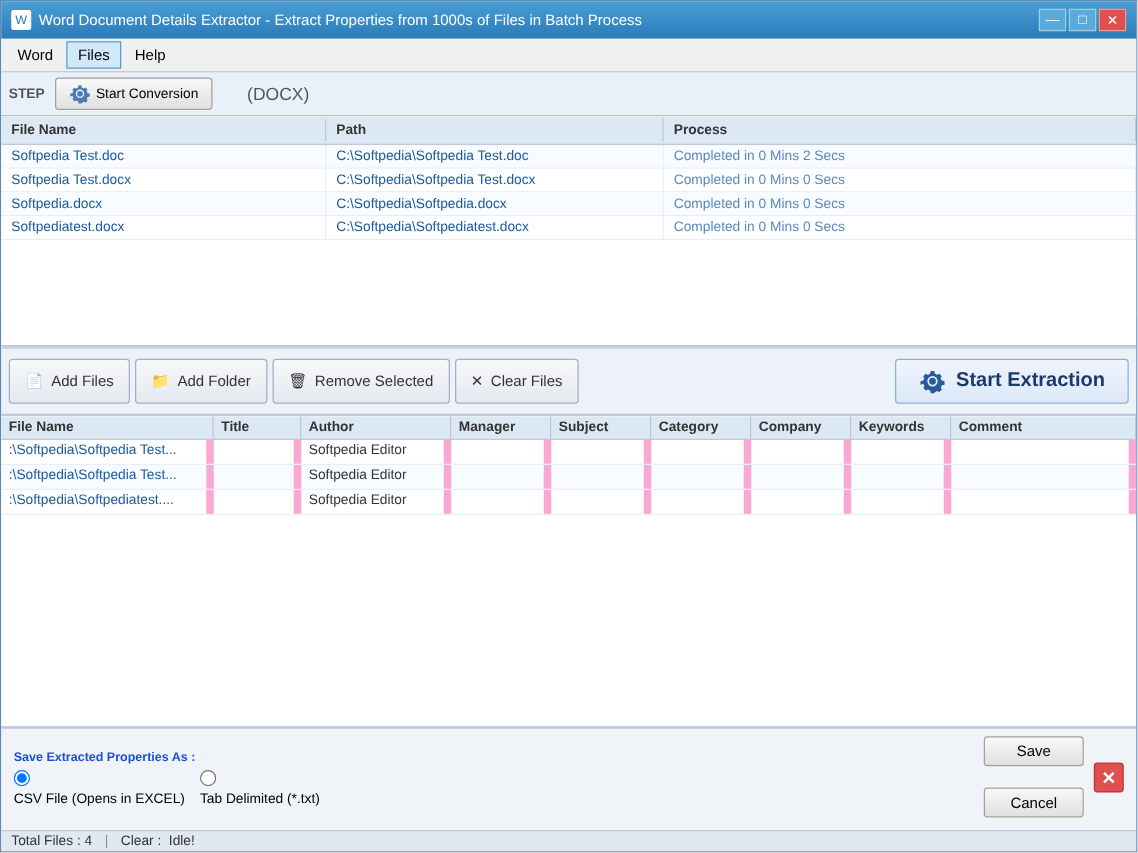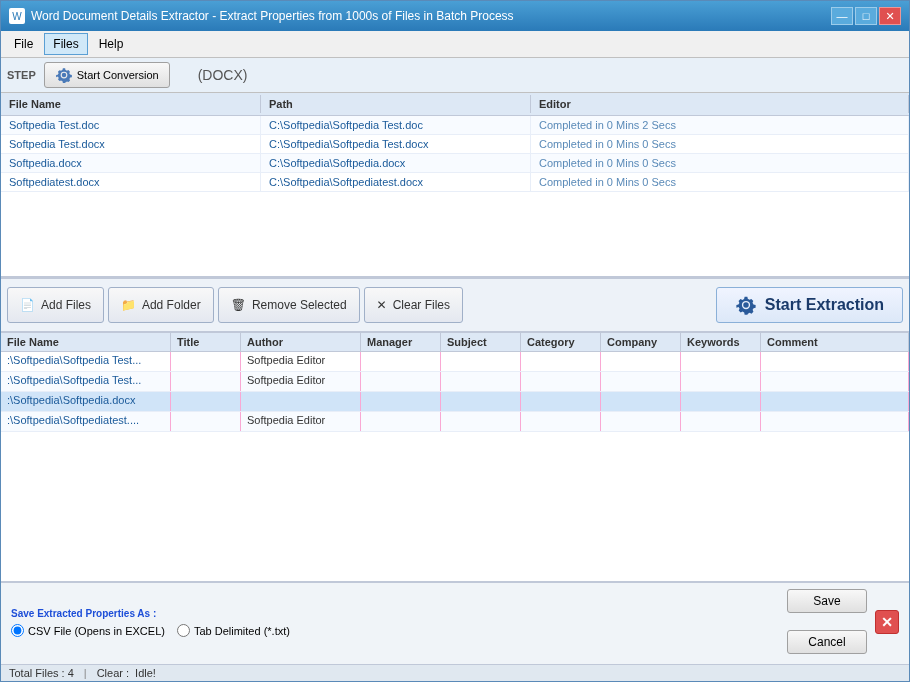--- a/index.html
+++ b/index.html
@@ -223,21 +223,21 @@
       border-bottom: 1px solid #e8eef8;
       min-height: 20px;
     }
     .bottom-row:nth-child(odd) { background: #f8fbff; }
     .bottom-row:nth-child(even) { background: white; }
     .bottom-row.highlighted { background: #d0e4f8; }
     .bottom-cell {
       padding: 2px 6px;
       font-size: 11px;
       color: #1a5a9a;
-      border-right: 1px solid #f9a8d4;
+      border-right: 6px solid #f9a8d4;
       white-space: nowrap;
       overflow: hidden;
       text-overflow: ellipsis;
     }
     .bottom-cell.dark { color: #333; }
     .footer-section {
       background: #f0f4f8;
       border-top: 2px solid #c0c8d8;
       padding: 6px 10px;
     }
@@ -253,23 +253,24 @@
       color: #1d4ed8;
       margin-right: 4px;
     }
     .radio-group {
       display: flex;
       align-items: center;
       gap: 12px;
     }
     .radio-option {
       display: flex;
-      align-items: flex-end;
+      align-items: flex-start;
       gap: 4px;
       font-size: 11px;
+      flex-direction: column;
     }
     .save-area {
       display: flex;
       align-items: center;
       gap: 8px;
     }
     .save-cancel-btns {
       display: flex;
       flex-direction: column;
       gap: 17px;
@@ -330,21 +331,21 @@
       <span>Word Document Details Extractor - Extract Properties from 1000s of Files in Batch Process</span>
     </div>
     <div class="title-controls">
       <div class="title-btn">—</div>
       <div class="title-btn">□</div>
       <div class="title-btn close">✕</div>
     </div>
   </div>
 
   <div class="menu-bar">
-    <div class="menu-item">File</div>
+    <div class="menu-item">Word</div>
     <div class="menu-item active">Files</div>
     <div class="menu-item">Help</div>
   </div>
 
   <div class="toolbar">
     <span class="toolbar-label">STEP</span>
     <button class="toolbar-btn">
       <svg class="gear-svg" viewBox="0 0 16 16" fill="#4a7ab8">
         <path d="M8 5a3 3 0 1 0 0 6A3 3 0 0 0 8 5zm0 1a2 2 0 1 1 0 4A2 2 0 0 1 8 6zm-1-4h2l.3 1.5a5 5 0 0 1 1.2.7l1.4-.6 1.4 1.4-.6 1.4a5 5 0 0 1 .7 1.2L15 8v2l-1.5.3a5 5 0 0 1-.7 1.2l.6 1.4-1.4 1.4-1.4-.6a5 5 0 0 1-1.2.7L9 15H7l-.3-1.5a5 5 0 0 1-1.2-.7l-1.4.6-1.4-1.4.6-1.4a5 5 0 0 1-.7-1.2L1 10V8l1.5-.3a5 5 0 0 1 .7-1.2l-.6-1.4L4 3.7l1.4.6a5 5 0 0 1 1.2-.7L7 2z"></path>
       </svg>
@@ -352,21 +353,21 @@
     </button>
     <span class="format-label">(DOCX)</span>
   </div>
 
   <div class="main-content">
 
     <div class="top-table-section">
       <div class="table-header">
         <div class="table-header-cell">File Name</div>
         <div class="table-header-cell">Path</div>
-        <div class="table-header-cell">Editor</div>
+        <div class="table-header-cell">Process</div>
       </div>
       <div class="top-table-rows">
         <div class="top-row">
           <div class="top-cell">Softpedia Test.doc</div>
           <div class="top-cell">C:\Softpedia\Softpedia Test.doc</div>
           <div class="top-cell status">Completed in 0 Mins 2 Secs</div>
         </div>
         <div class="top-row">
           <div class="top-cell">Softpedia Test.docx</div>
           <div class="top-cell">C:\Softpedia\Softpedia Test.docx</div>
@@ -438,31 +439,20 @@
         <div class="bottom-cell">:\Softpedia\Softpedia Test...</div>
         <div class="bottom-cell"></div>
         <div class="bottom-cell dark">Softpedia Editor</div>
         <div class="bottom-cell"></div>
         <div class="bottom-cell"></div>
         <div class="bottom-cell"></div>
         <div class="bottom-cell"></div>
         <div class="bottom-cell"></div>
         <div class="bottom-cell"></div>
       </div>
-      <div class="bottom-row highlighted">
-        <div class="bottom-cell">:\Softpedia\Softpedia.docx</div>
-        <div class="bottom-cell"></div>
-        <div class="bottom-cell"></div>
-        <div class="bottom-cell"></div>
-        <div class="bottom-cell"></div>
-        <div class="bottom-cell"></div>
-        <div class="bottom-cell"></div>
-        <div class="bottom-cell"></div>
-        <div class="bottom-cell"></div>
-      </div>
       <div class="bottom-row">
         <div class="bottom-cell">:\Softpedia\Softpediatest....</div>
         <div class="bottom-cell"></div>
         <div class="bottom-cell dark">Softpedia Editor</div>
         <div class="bottom-cell"></div>
         <div class="bottom-cell"></div>
         <div class="bottom-cell"></div>
         <div class="bottom-cell"></div>
         <div class="bottom-cell"></div>
         <div class="bottom-cell"></div>

